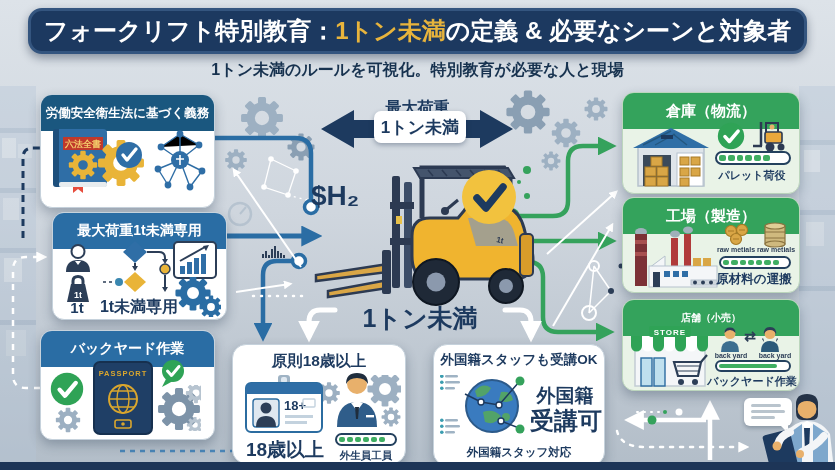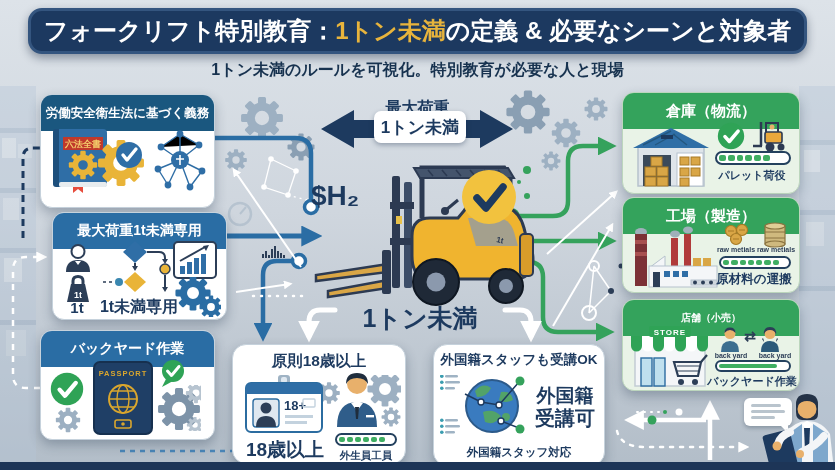--- a/index.html
+++ b/index.html
@@ -561,21 +561,21 @@
       <g stroke="#1d3a5f" stroke-width="1.5" fill="none">
         <path d="M21,29 L39,32 M39,32 L59,9 M41,48 L59,55 M21,29 L5,21"></path>
       </g>
       <circle cx="21" cy="29" r="3" fill="#fff" stroke="#1d3a5f" stroke-width="1.4"></circle>
       <circle cx="39" cy="32" r="3" fill="#fff" stroke="#1d3a5f" stroke-width="1.4"></circle>
       <circle cx="41" cy="48" r="3" fill="#fff" stroke="#1d3a5f" stroke-width="1.4"></circle>
       <circle cx="60" cy="8" r="4.5" fill="#35a25c"></circle>
       <circle cx="60" cy="56" r="4.5" fill="#35a25c"></circle>
     </svg>
     <div class="cap" style="left:96px;top:38px;width:70px;font-size:19px;">外国籍</div>
-    <div class="cap" style="left:96px;top:60px;width:70px;font-size:20px;">受講可</div>
+    <div class="cap" style="left:96px;top:60px;width:70px;font-size:24px;">受講可</div>
     <div class="cap" style="left:0;top:100px;width:170px;font-size:11.5px;">外国籍スタッフ対応</div>
   </div>
 
   <div class="bubble">
     <i style="top:6px;width:30px;"></i>
       <i style="top:12px;width:34px;"></i>
       <i style="top:18px;width:24px;"></i>
   </div>
   <svg class="abs" style="left:750px;top:394px;" width="92" height="76" viewBox="0 0 92 76">
     <path d="M46,10 Q46,0 57,0 Q68,0 68,10 L68,20 Q68,26 62,26 L52,26 Q46,26 46,18 Z" fill="#243247"></path>

